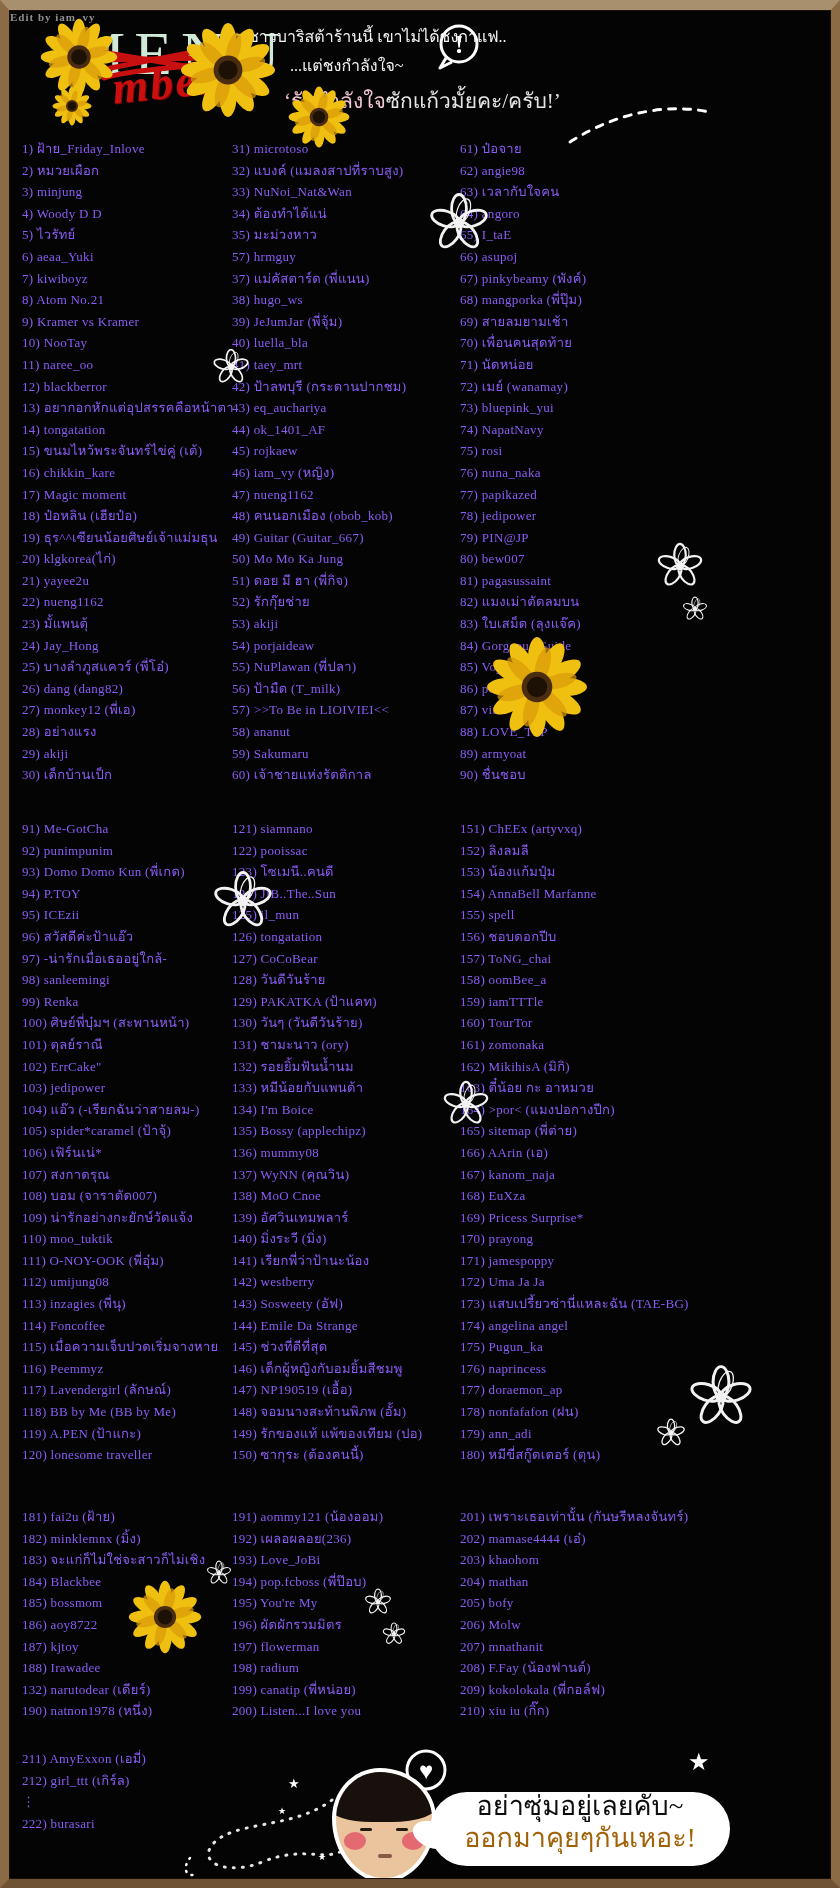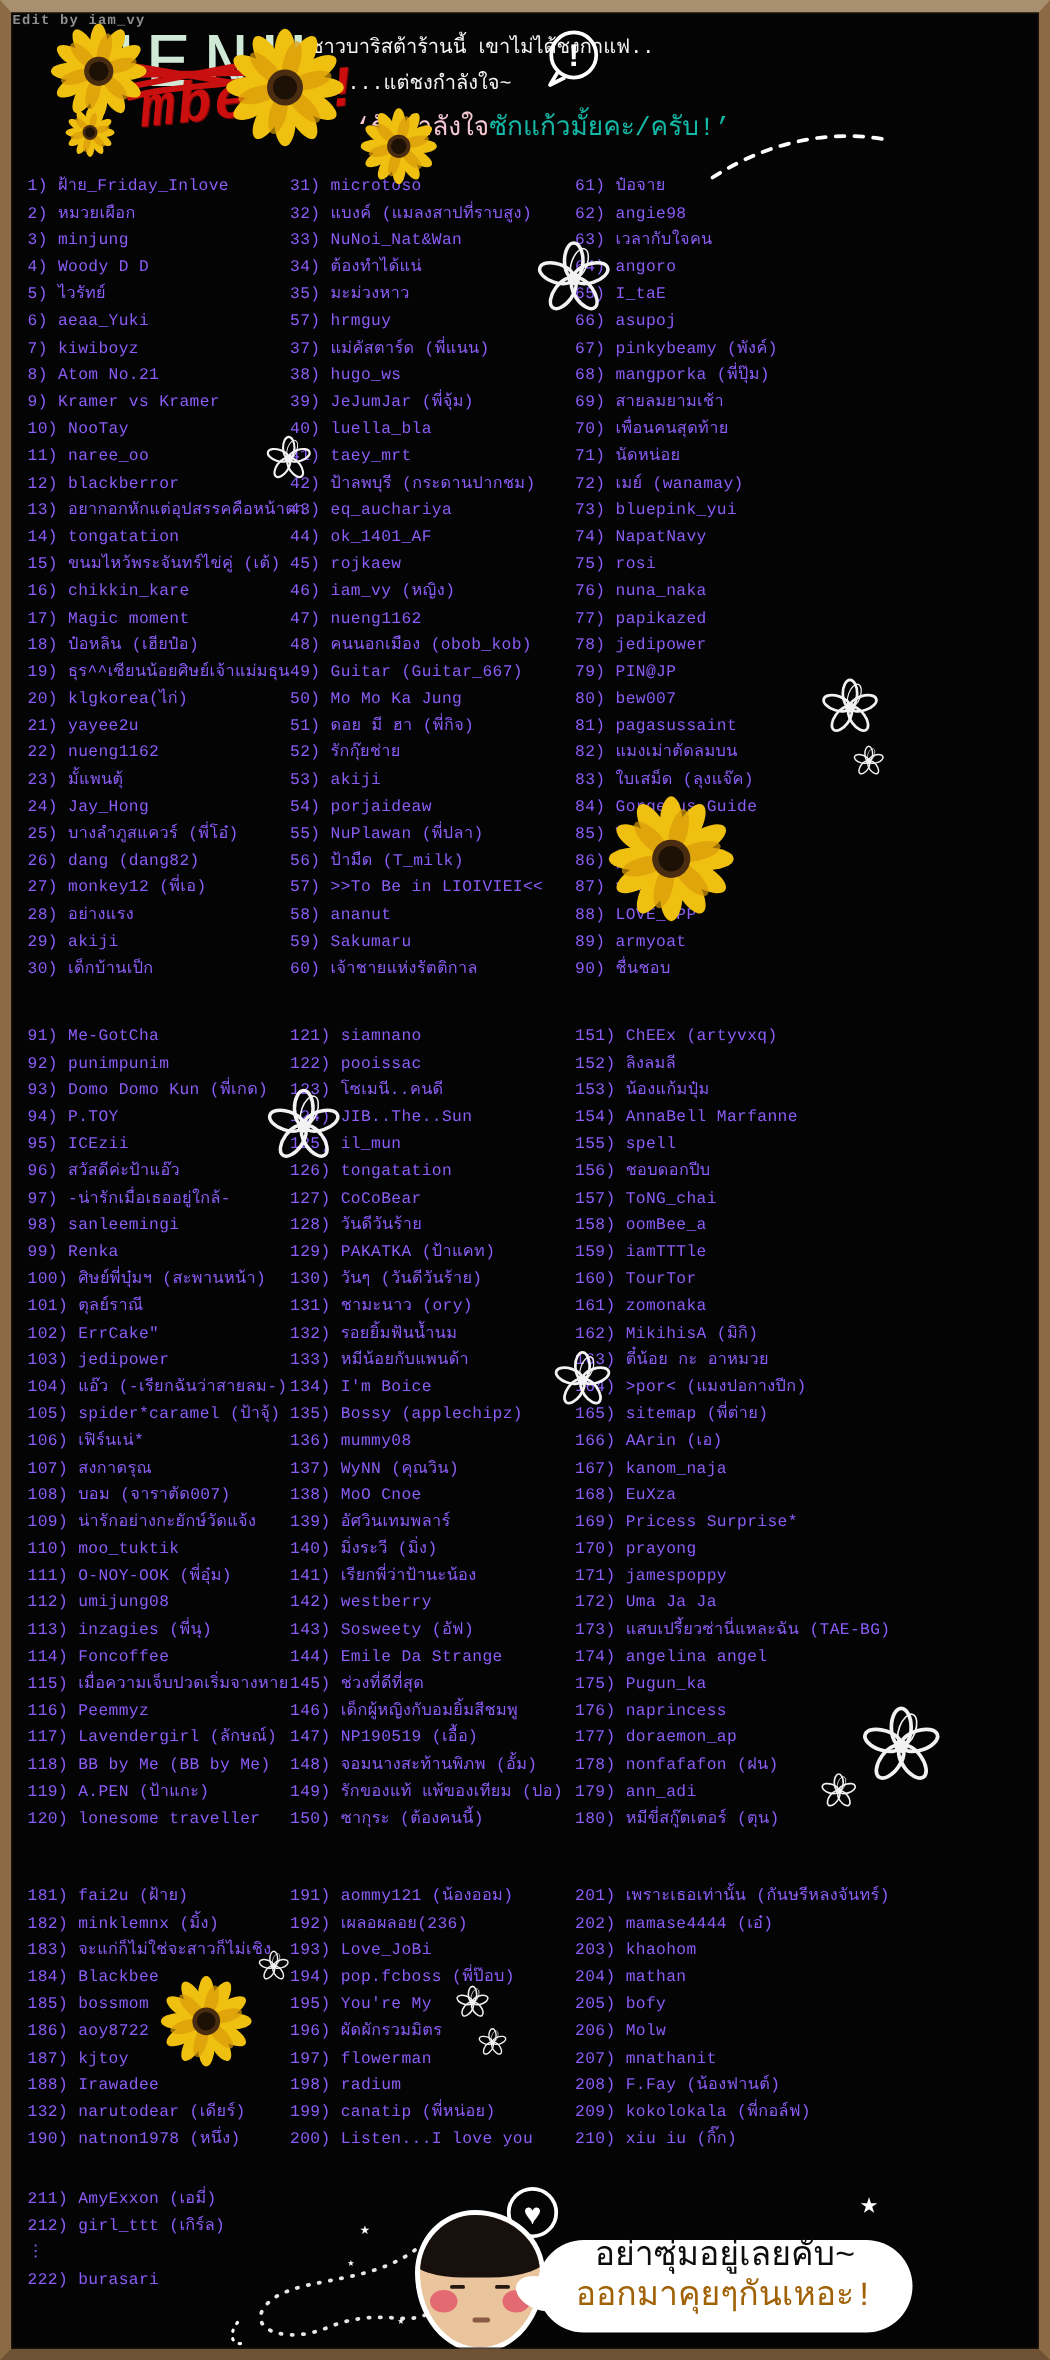--- a/index.html
+++ b/index.html
@@ -1,31 +1,31 @@
 <!DOCTYPE html>
 <html><head>
 <meta charset="utf-8">
 <style>
   html,body{margin:0;padding:0;background:#2b2b2b;}
   .page{position:relative;width:840px;height:1888px;background:#040404;overflow:hidden;
-        font-family:Liberation Mono, monospace;margin:0 auto;}
+        font-family:Liberation Serif, serif;margin:0 auto;}
   .frame{position:absolute;inset:0;border:9px solid #8a6b46;border-top:10px solid #a8906e;
          border-bottom-color:#6f5233;pointer-events:none;z-index:40;}
   .frame:after{content:"";position:absolute;inset:0;border:1px solid #1a120a;}
 
   
   .edit-by{position:absolute;left:10px;top:11px;color:#8f8f8f;font-size:11px;font-weight:bold;letter-spacing:1px;}
   .menu-title{position:absolute;left:70px;top:22px;font-size:62px;color:#cfe9d6;letter-spacing:9px;line-height:1;}
   .title-overlay{position:absolute;left:112px;top:54px;font-size:46px;color:#cb0f0f;font-weight:bold;
                  font-style:italic;transform:rotate(-6deg);letter-spacing:2px;text-shadow:1px 1px 0 #7a0808;}
   .hline1{position:absolute;left:248px;top:24px;color:#f4f4f4;font-size:16px;}
-  .hline2{position:absolute;left:278px;top:53px;color:#f4f4f4;font-size:16px;}
+  .hline2{position:absolute;left:290px;top:53px;color:#f4f4f4;font-size:16px;}
   .tagline{position:absolute;left:284px;top:84px;font-size:21px;}
   .tagline .pink{color:#f3c6d2;}
-  .tagline .white{color:#14b8a6;}
+  .tagline .white{color:#e5e5e5;}
 
   
   .col{position:absolute;white-space:nowrap;color:#8b5cf6;font-size:13px;line-height:21.6px;letter-spacing:.3px;}
   .b1{top:138px}.b2{top:818px}.b3{top:1506px}.b4{top:1748px}
   .c1{left:22px}.c2{left:232px}.c3{left:460px}
   .row{height:21.6px;}
 
   
   .deco{position:absolute;z-index:5;}
   .star{position:absolute;color:#ffffff;z-index:6;}

